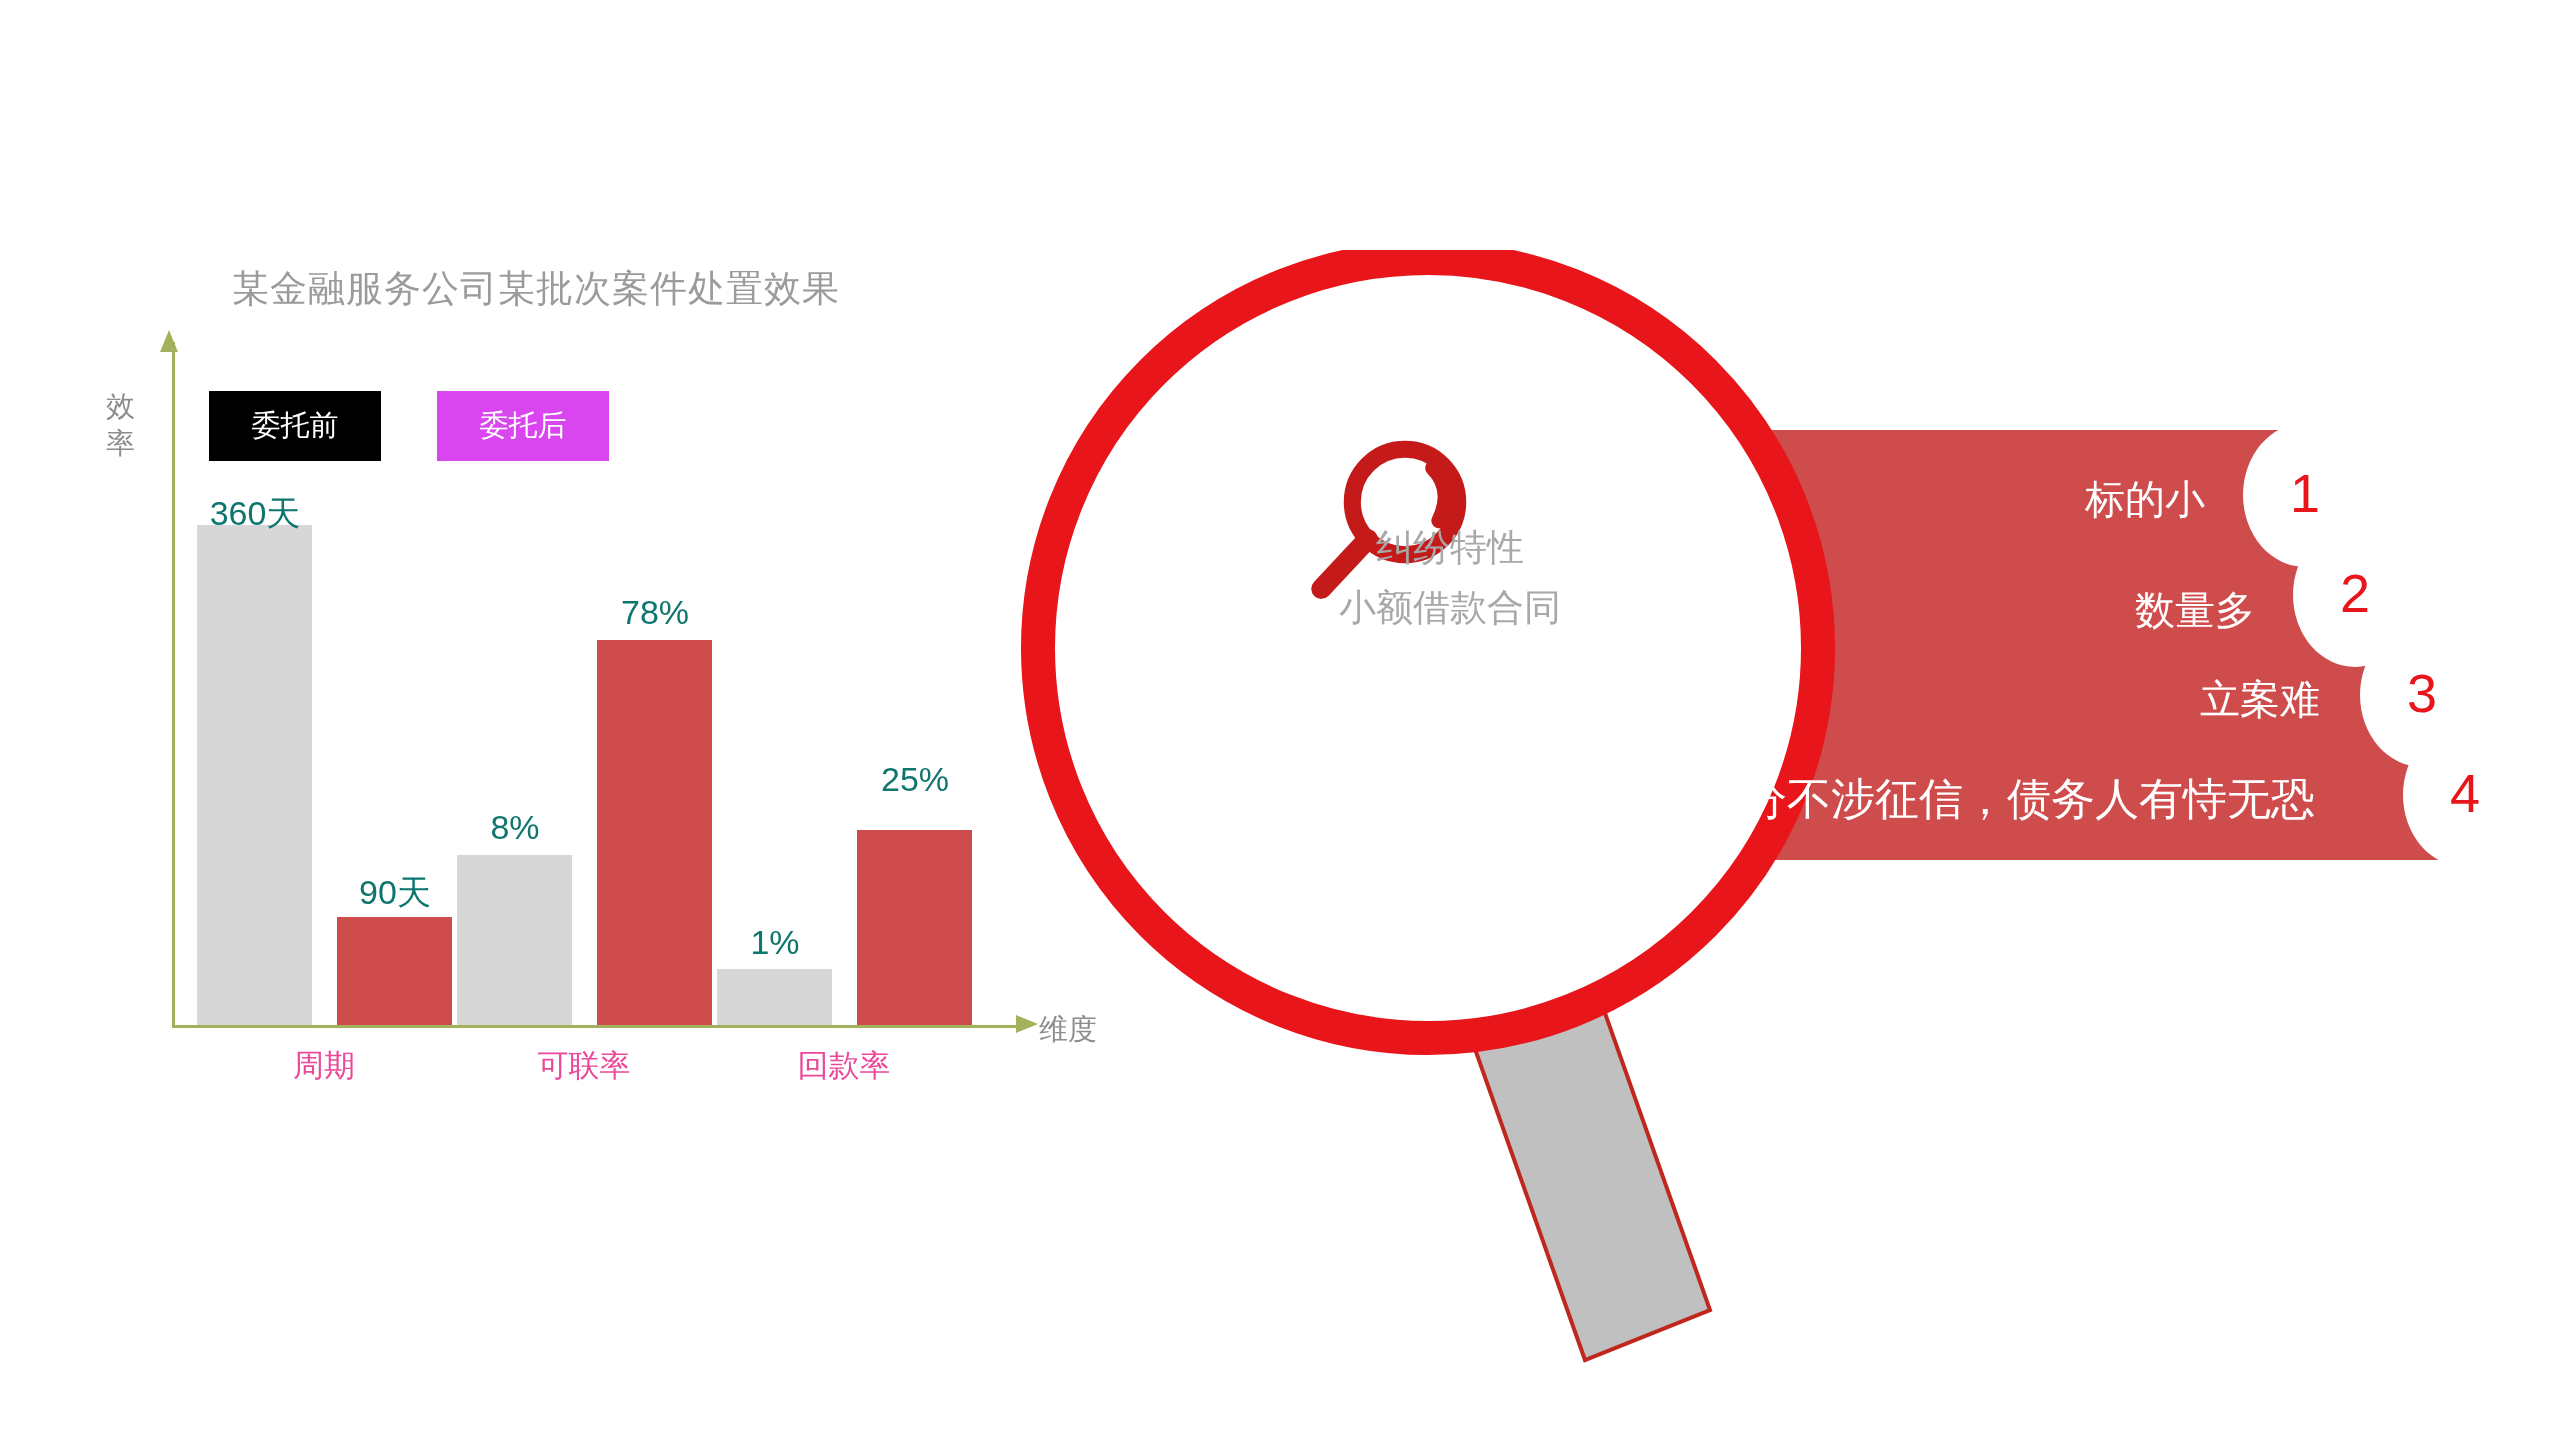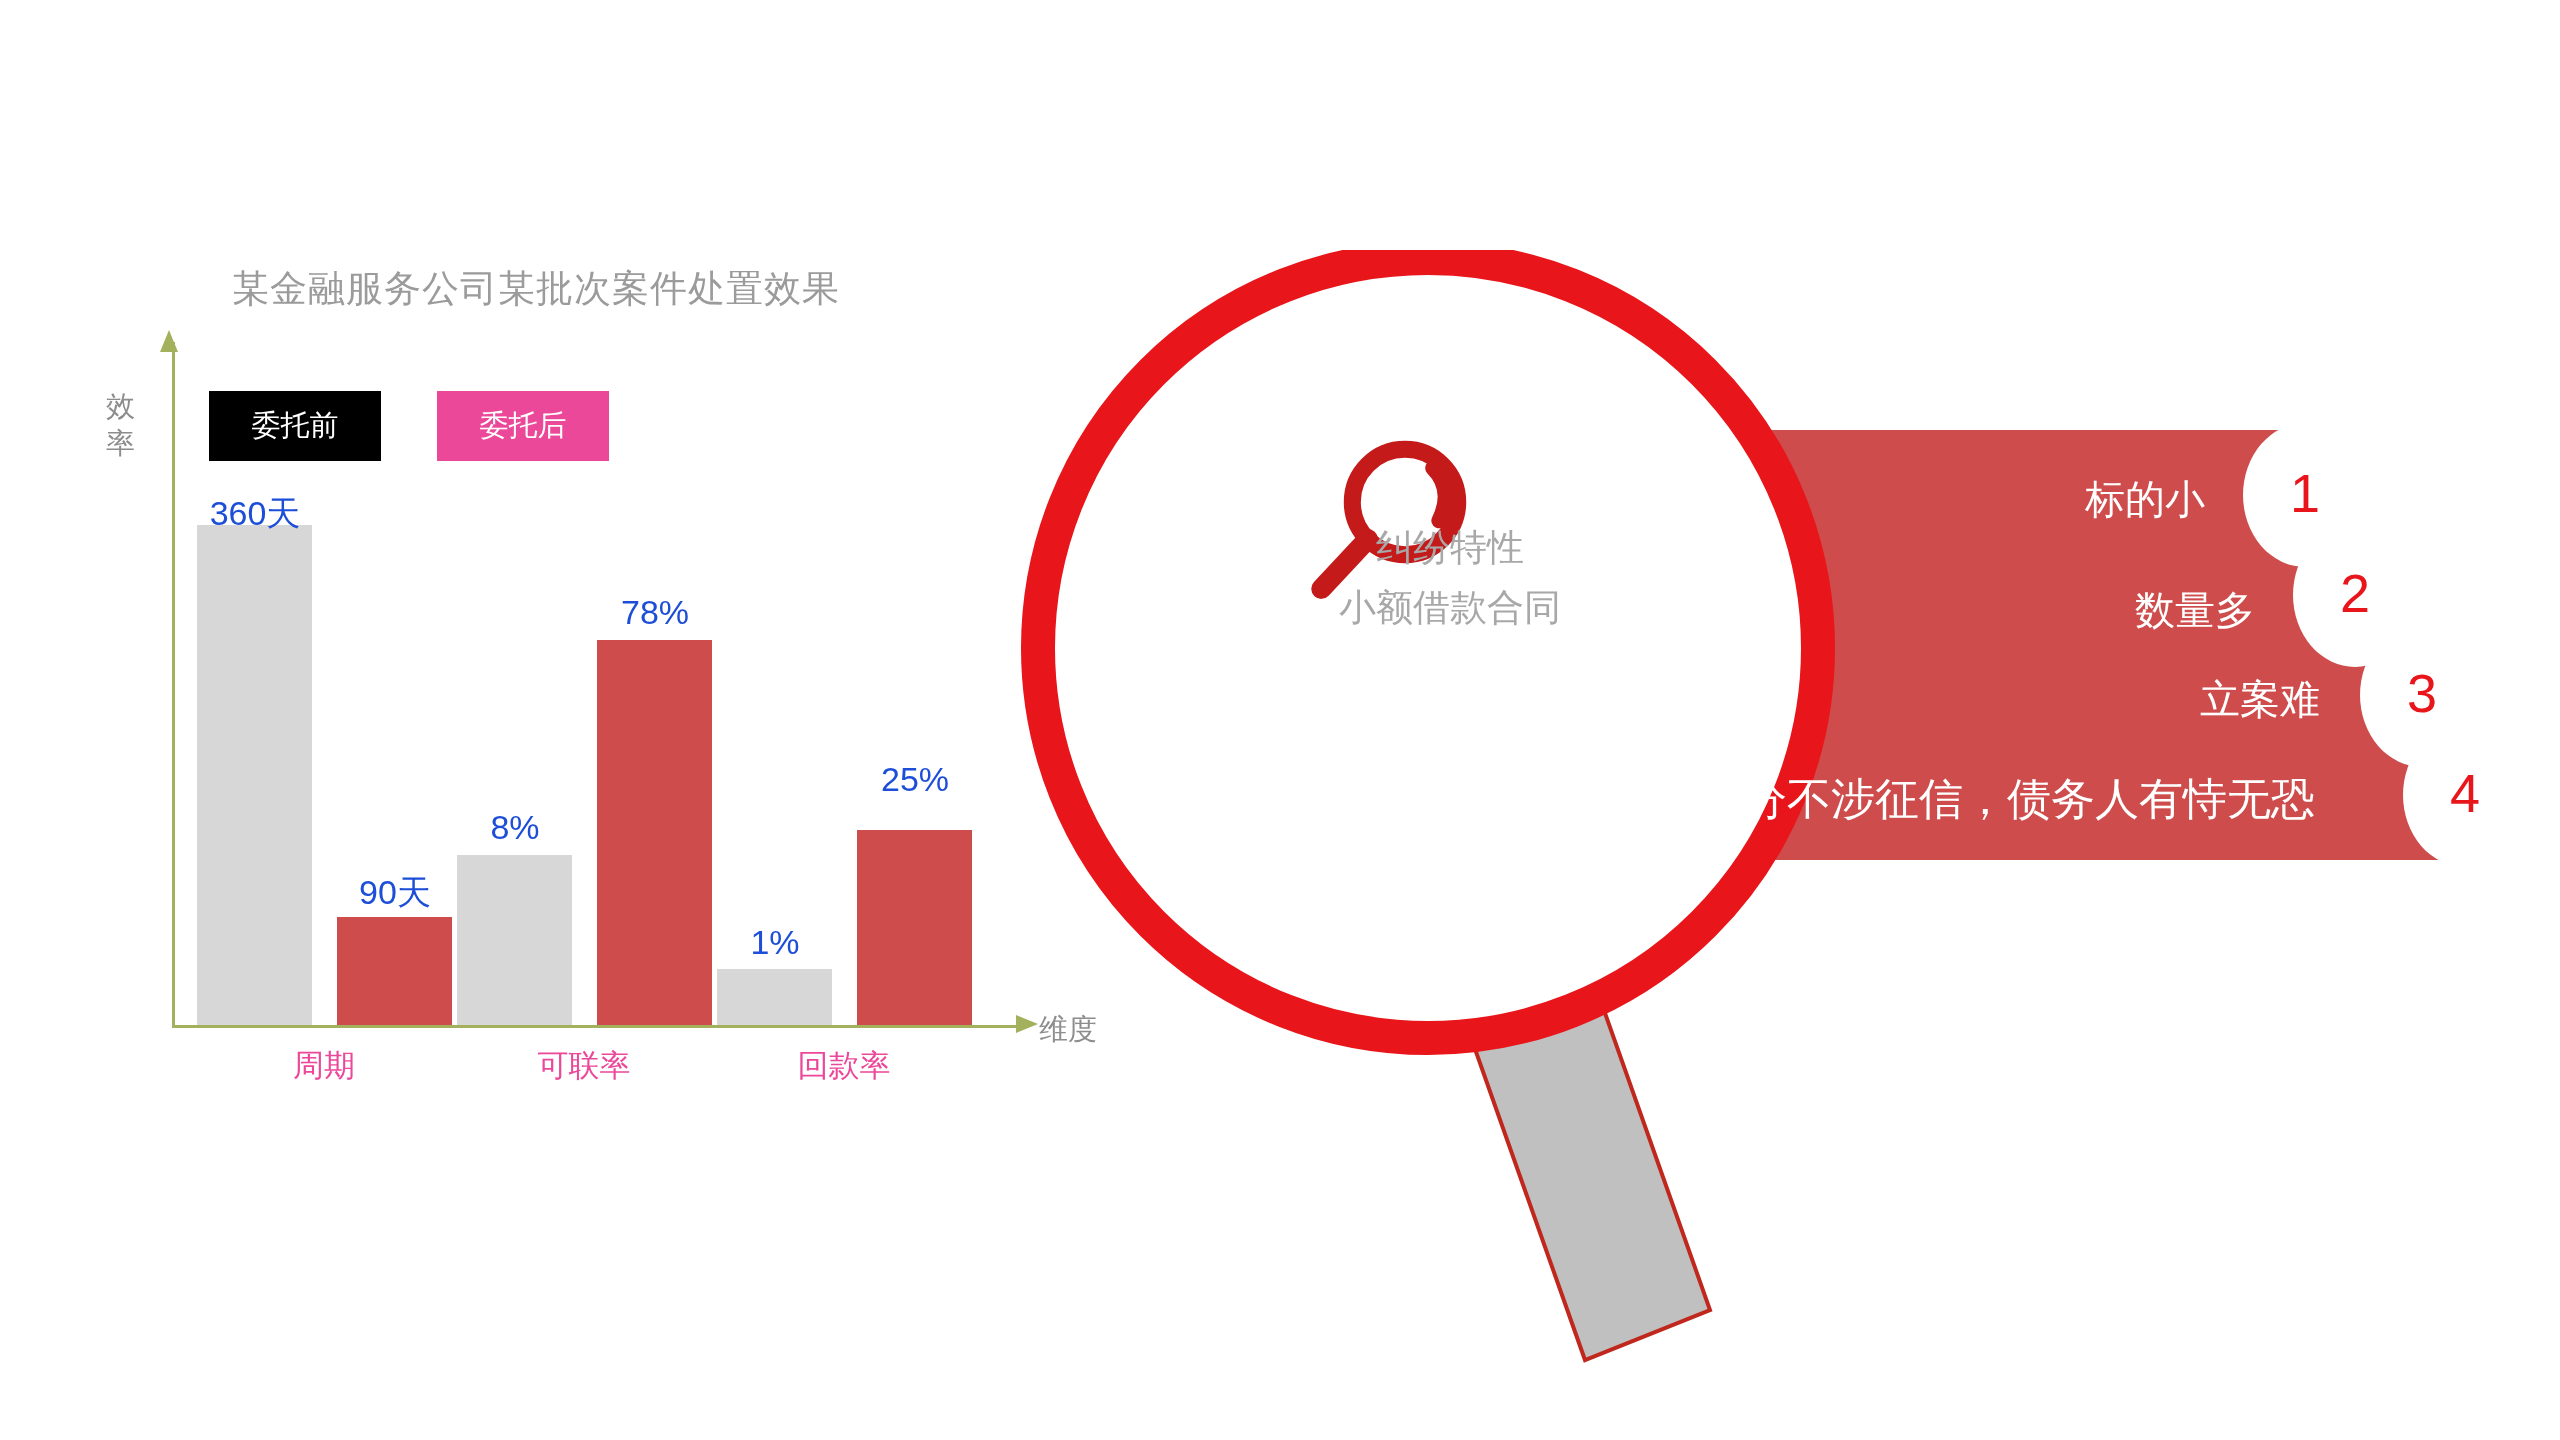--- a/index.html
+++ b/index.html
@@ -107,34 +107,34 @@
     top: 391px;
     width: 172px;
     height: 70px;
     background: #000000;
   }
   #legend-after {
     left: 383px;
     top: 391px;
     width: 172px;
     height: 70px;
-    background: #ec4899;
+    background: #d946ef;
   }
 
   
   .bar {
     position: absolute;
     bottom: 0;
   }
   .bar-gray { background: #d7d7d7; }
   .bar-red  { background: #cf4c4c; }
   .bar-label {
     position: absolute;
     font-size: 34px;
-    color: #1d4ed8;
+    color: #0f766e;
     white-space: nowrap;
     text-align: center;
   }
   .cat-label {
     position: absolute;
     font-size: 31px;
     color: #ec4899;
     white-space: nowrap;
     text-align: center;
   }

